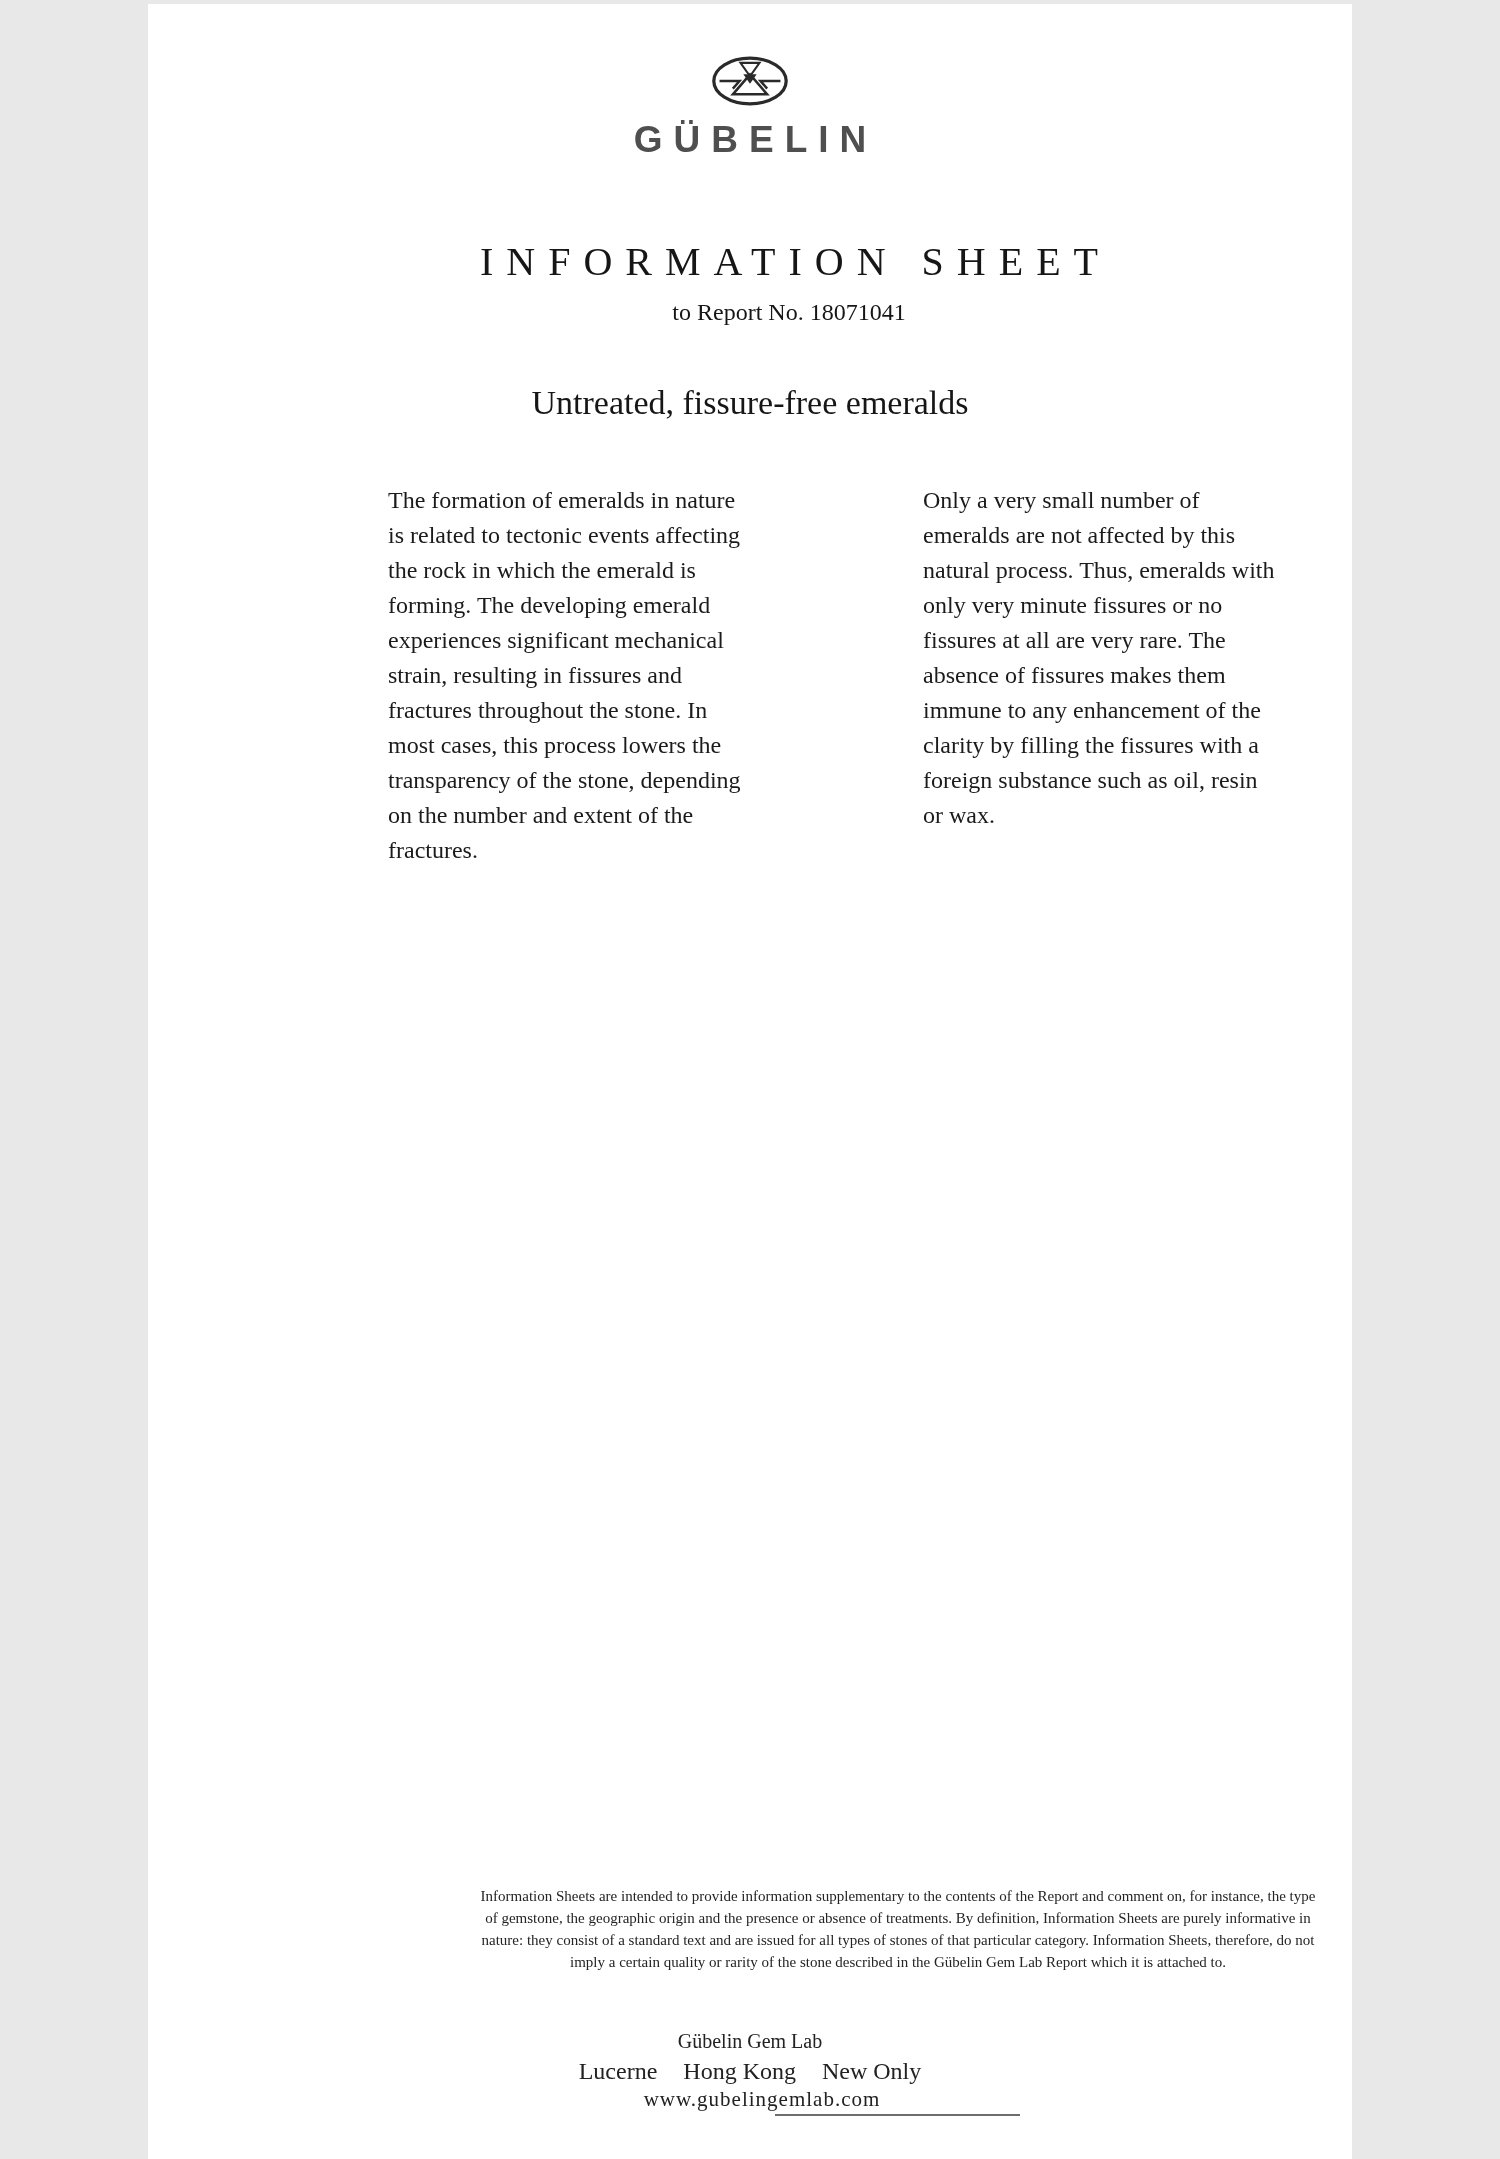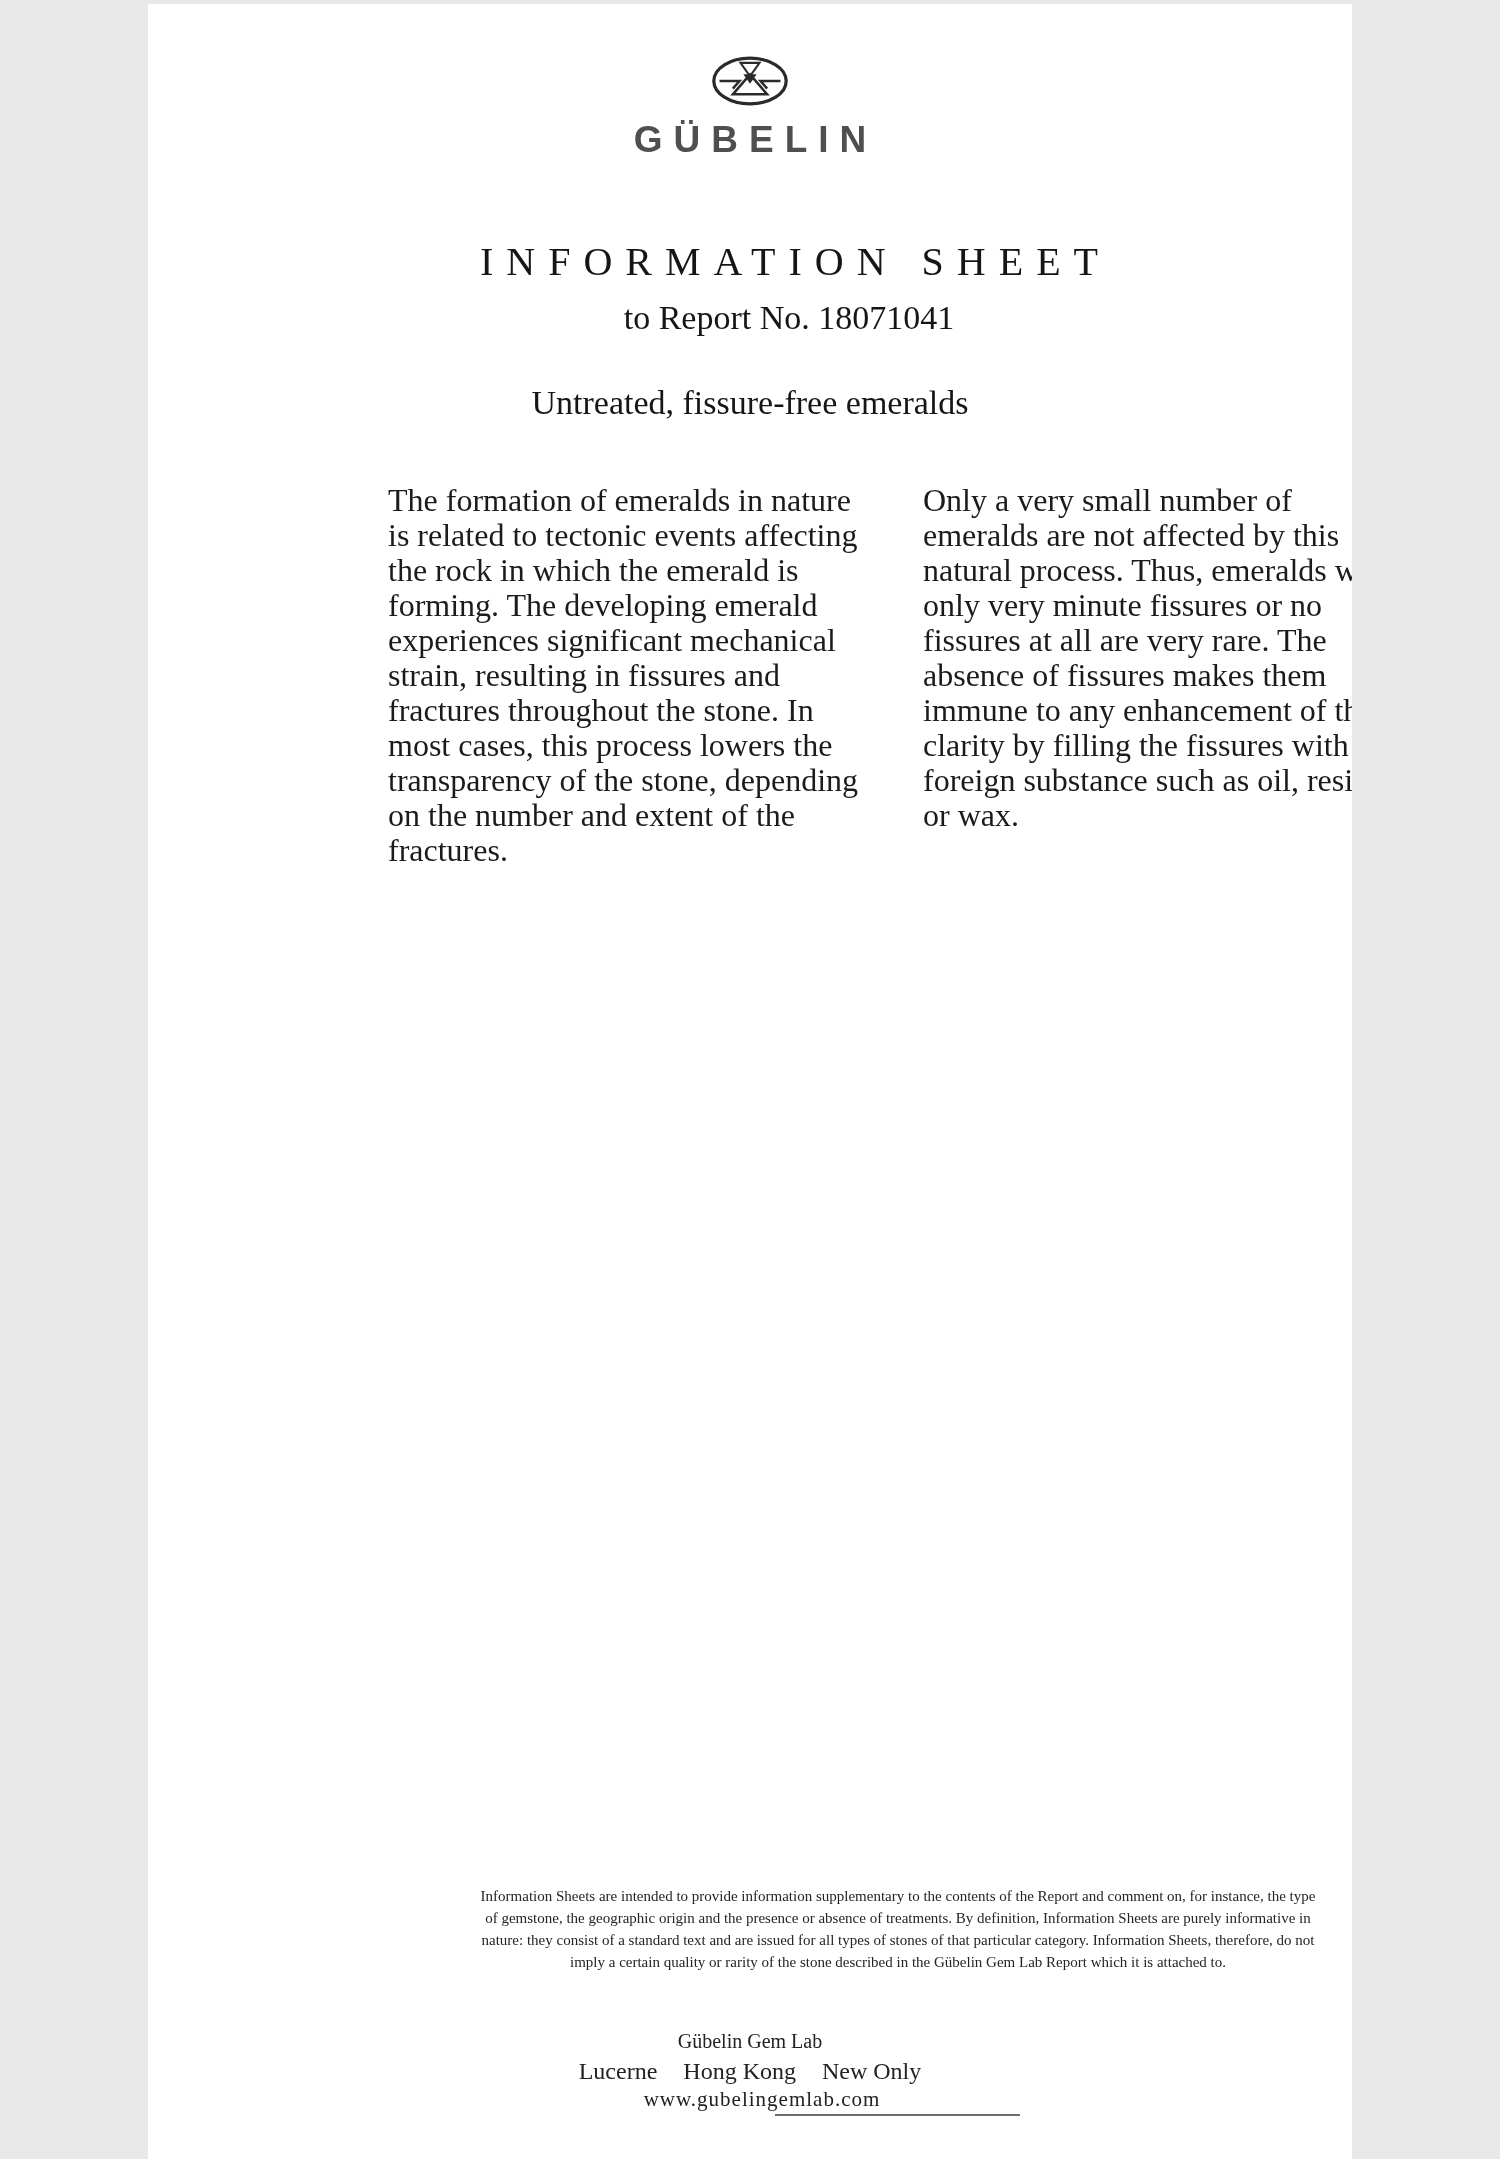--- a/index.html
+++ b/index.html
@@ -36,35 +36,35 @@
   }
   .main-title{
     font-size:40px;
     letter-spacing:13px;
     text-indent:13px;
     font-weight:400;
     color:#161616;
   }
   .report-line{
     margin-top:14px;
-    font-size:34px;
+    font-size:24px;
     color:#161616;
     font-family:Liberation Serif, serif;
   }
   .article-heading{
     position:absolute;top:380px;left:0;width:100%;
     text-align:center;
     font-size:34px;
     font-weight:400;
     color:#161616;
   }
   
   .body-col{
     position:absolute;top:479px;
-    font-size:32px;
+    font-size:24px;
     line-height:35px;
     white-space:pre-line;
     color:#1b1b1b;
   }
   .col-left{left:240px;width:530px;}
   .col-right{left:775px;width:470px;}
   
   .disclaimer{
     position:absolute;top:1881px;left:250px;width:1000px;
     text-align:center;

